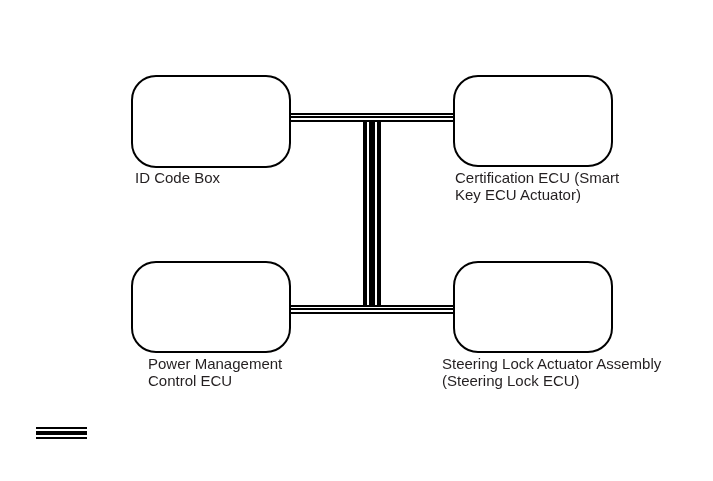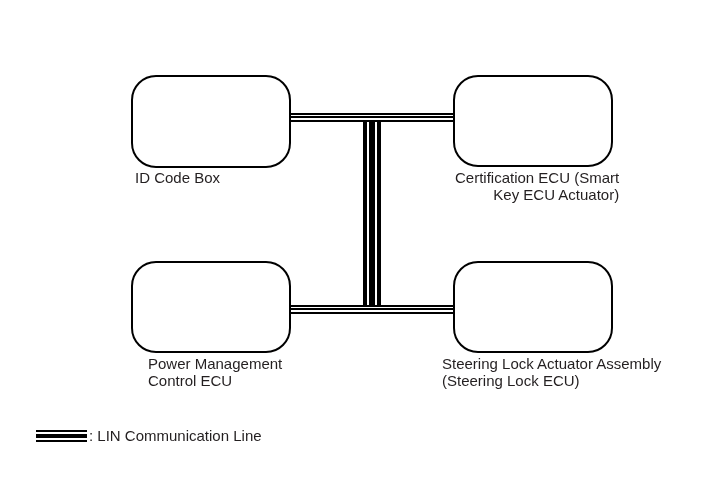--- a/index.html
+++ b/index.html
@@ -31,21 +31,21 @@
 
   .node-label {
     position: absolute;
     font-size: 15px;
     line-height: 16.5px;
     color: #231f20;
     white-space: nowrap;
     z-index: 3;
   }
   .label-1 { left: 135px; top: 170px; }
-  .label-2 { left: 455px; top: 170px; text-align: right; }
+  .label-2 { left: 455px; top: 170px; }
   .label-3 { left: 148px; top: 356px; }
   .label-4 { left: 442px; top: 356px; }
 
   
   .lin-h {
     position: absolute;
     height: 9px;
     background: linear-gradient(to bottom,
       #000 0px, #000 2px,
       #fff 2px, #fff 3.5px,
@@ -121,16 +121,15 @@
     <div>Power Management</div>
     <div>Control ECU</div>
   </div>
   <div class="node-label label-4">
     <div>Steering Lock Actuator Assembly</div>
     <div>(Steering Lock ECU)</div>
   </div>
 
   <div class="legend">
     <span class="legend-swatch"></span>
-    <span class="legend-text">: LIN Communication Line</span>
   </div>
 
 </div>
 
 </body></html>

